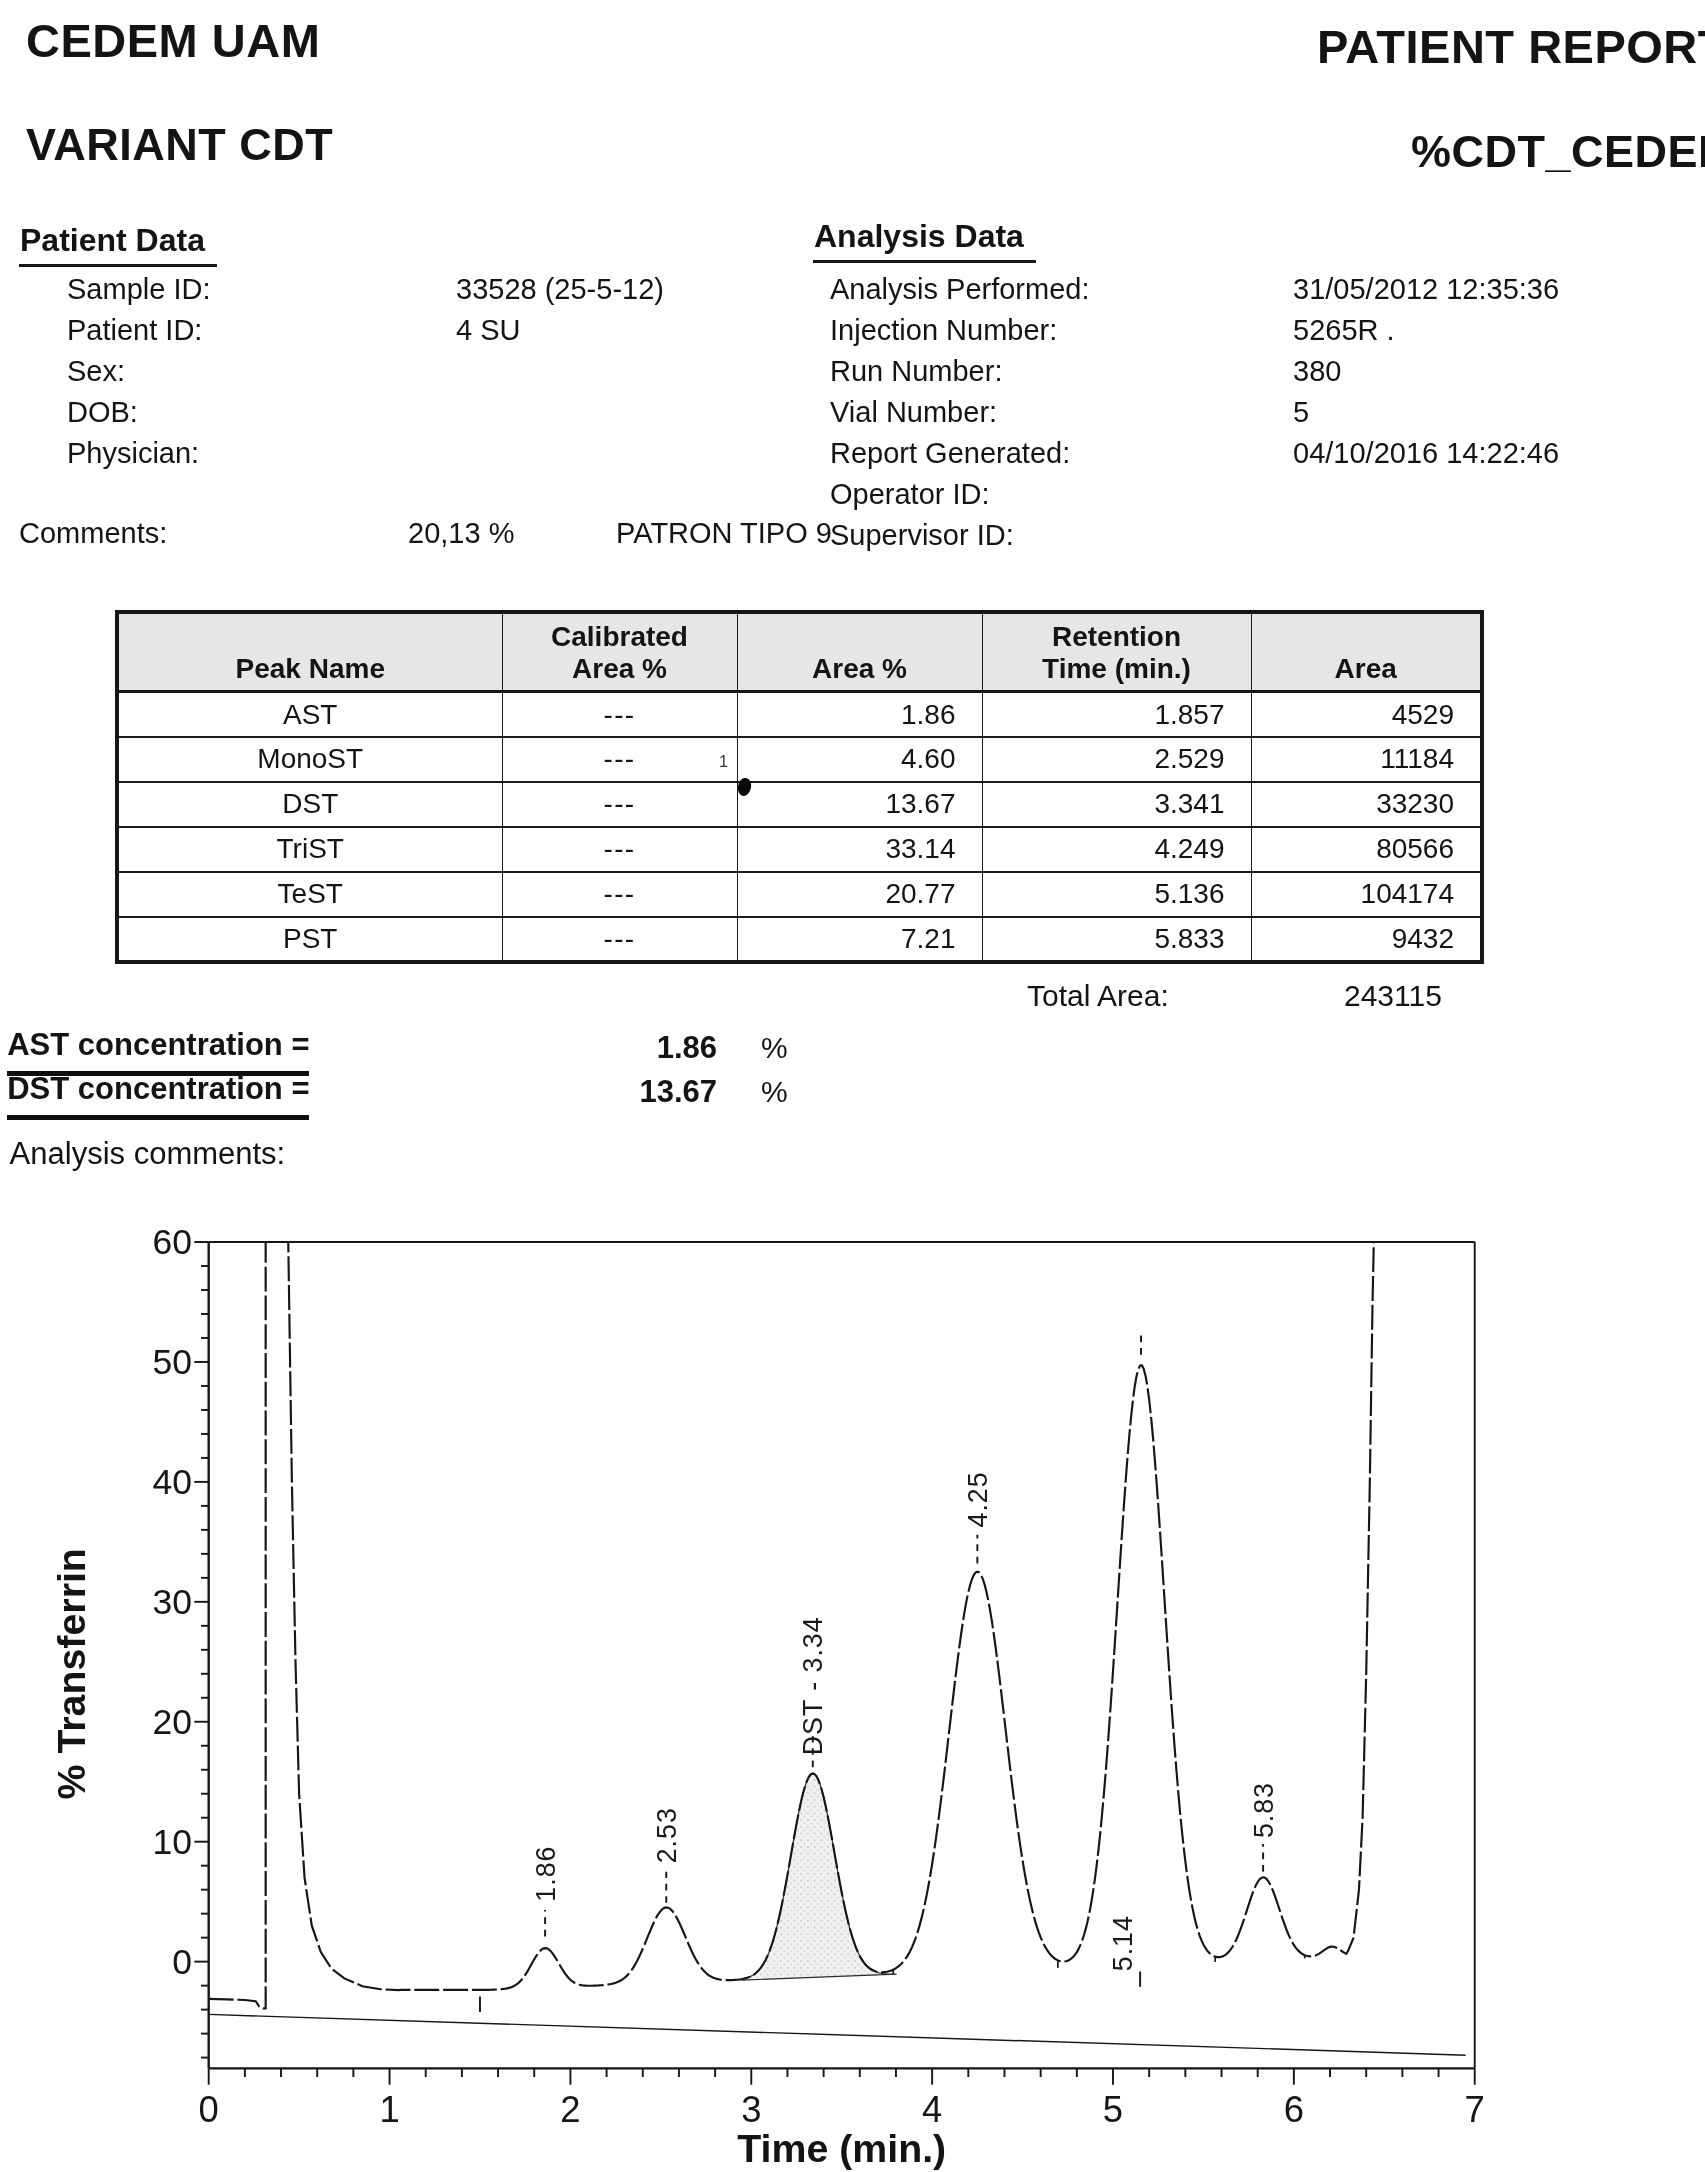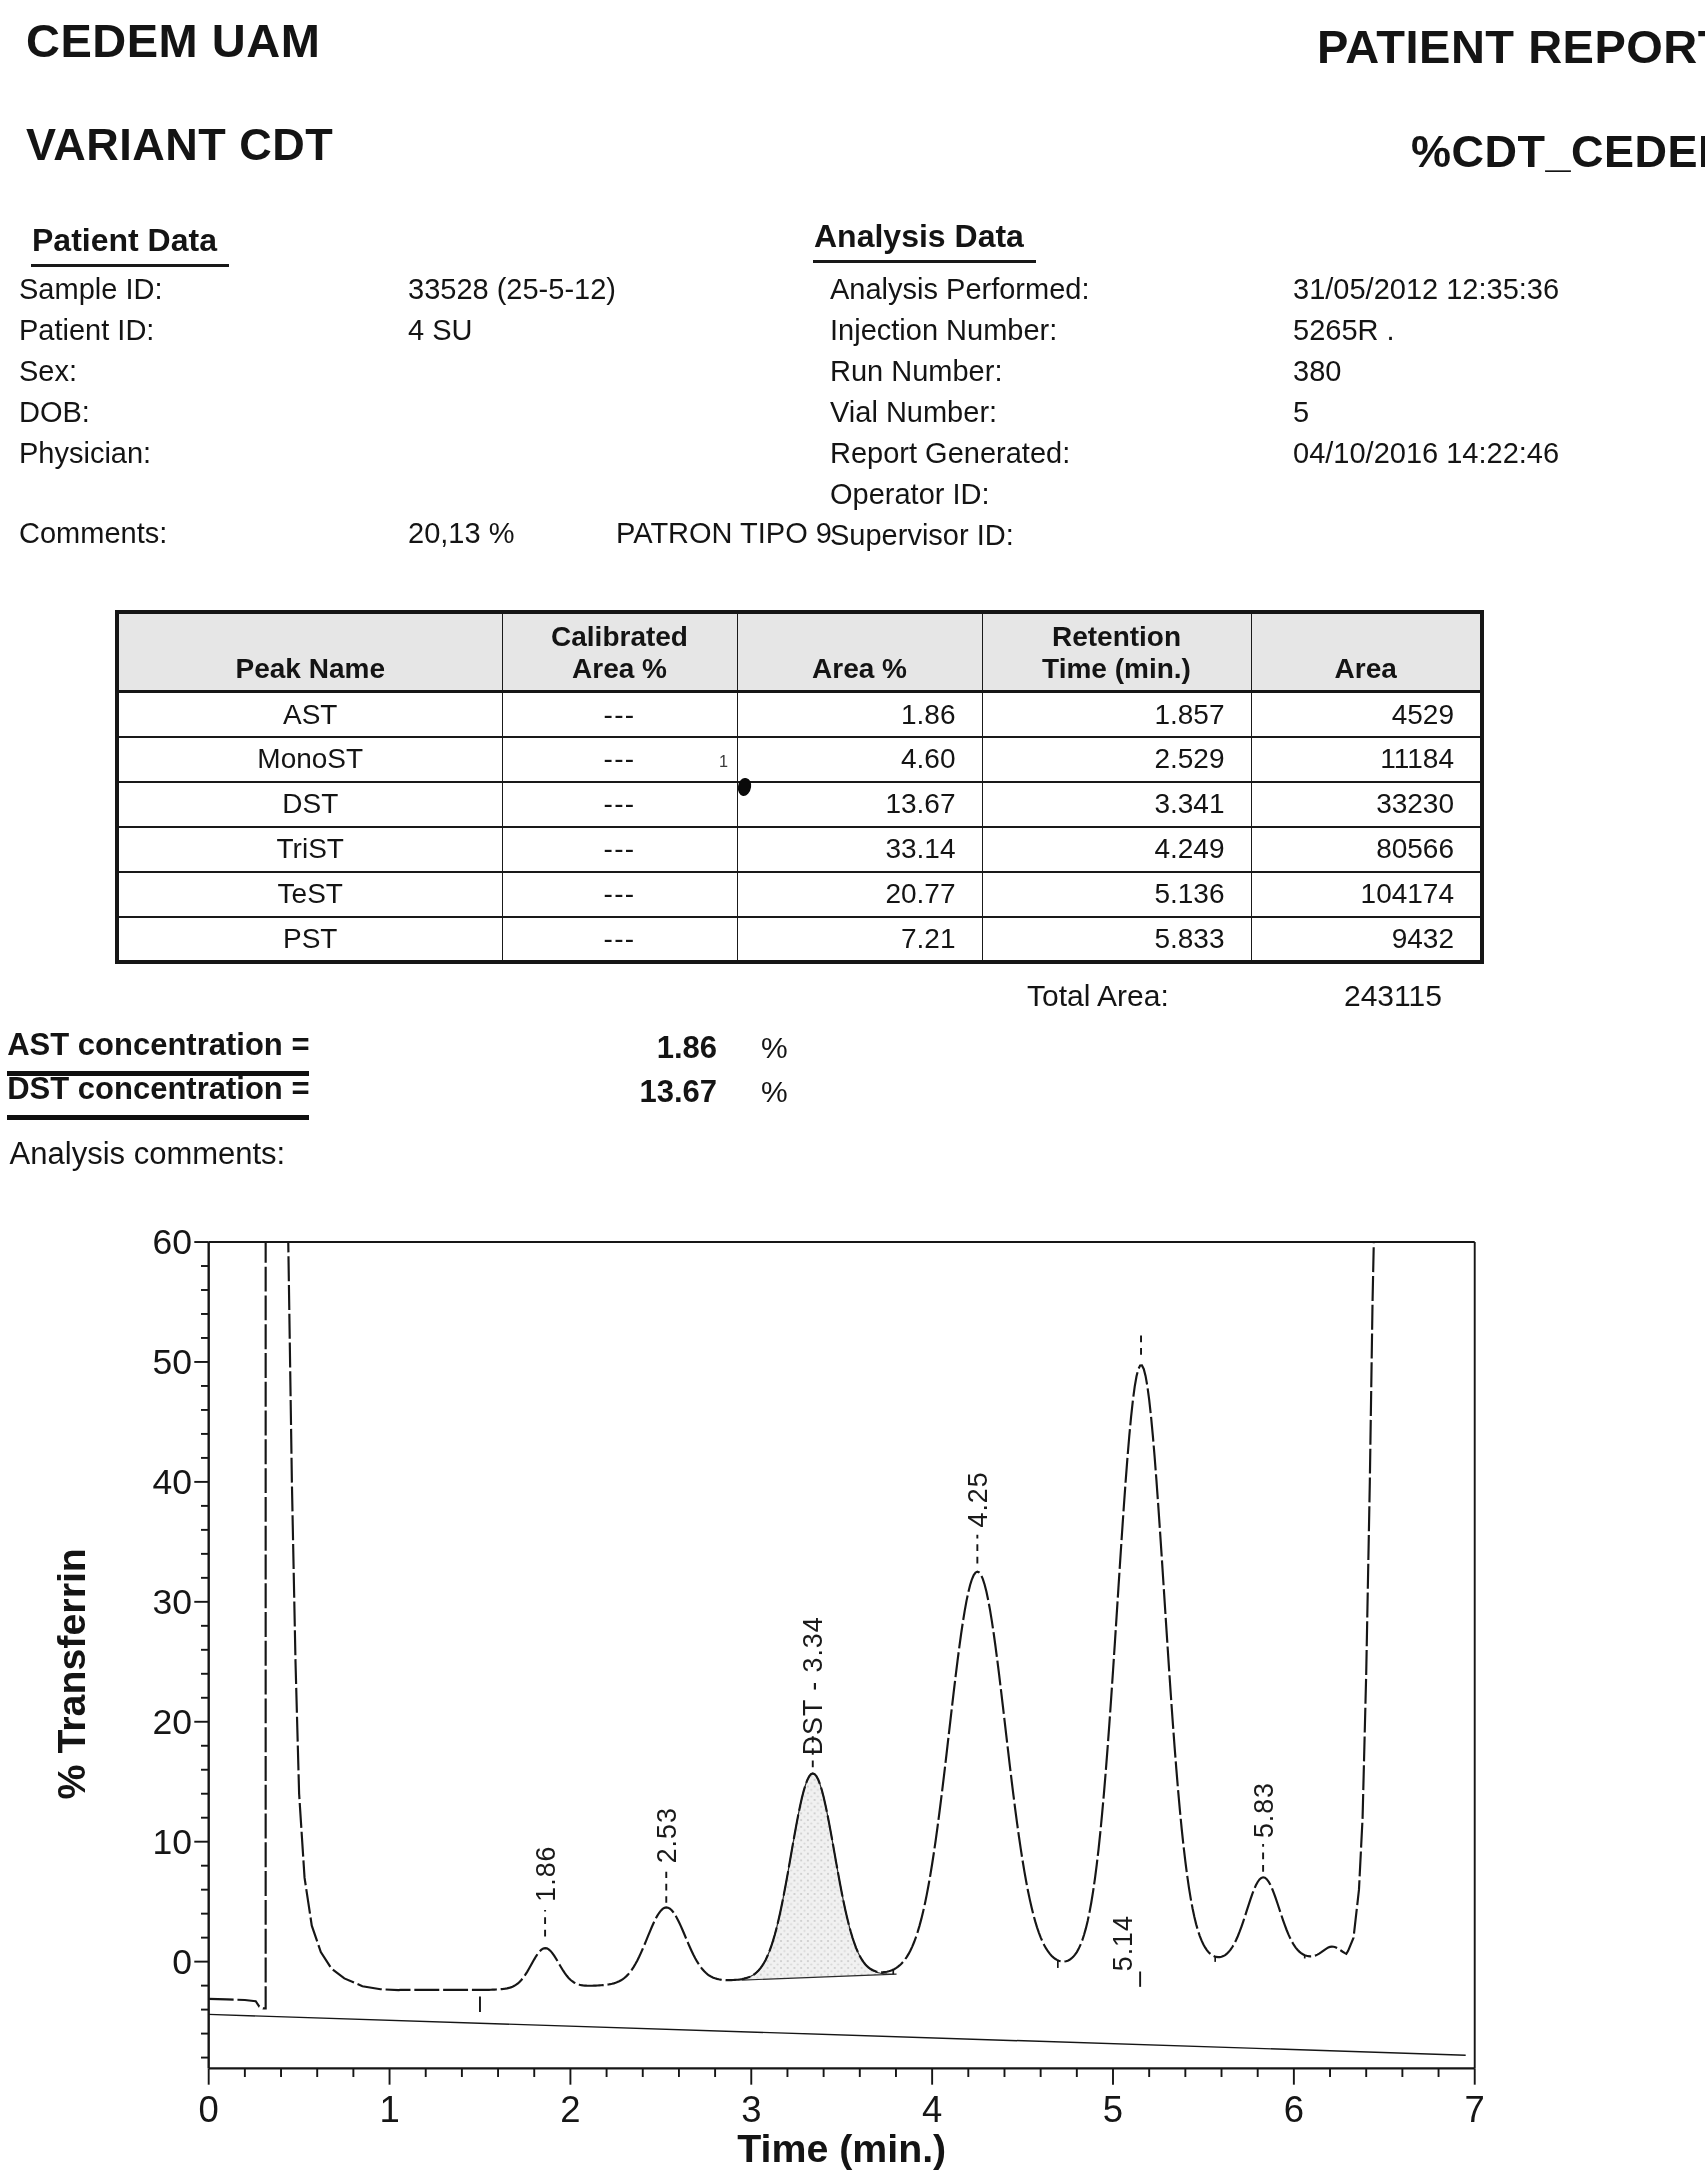--- a/index.html
+++ b/index.html
@@ -5,21 +5,21 @@
   html,body{margin:0;padding:0;background:#ffffff;}
   body{width:1705px;height:2172px;overflow:hidden;}
   .page{position:relative;width:1396px;height:2172px;background:#fff;
         font-family:"Liberation Sans",sans-serif;color:#141414;filter:blur(0.3px);}
   .abs{position:absolute;white-space:nowrap;}
   .h1{font-size:47px;font-weight:bold;letter-spacing:0.5px;}
   .sechead{font-size:32px;font-weight:bold;border-bottom:3.4px solid #181818;padding:0 12.5px 4.8px 1px;}
   .fields{position:absolute;font-size:29px;}
   .frow{height:41px;line-height:41px;white-space:nowrap;}
   .flabel{display:inline-block;}
-  .patient .flabel{width:389px;}
+  .patient .flabel{width:389px;margin-left:48px;}
   .analysis .flabel{width:463px;}
   .commentsrow{position:absolute;left:19px;top:513px;height:41px;line-height:41px;font-size:29px;white-space:nowrap;}
   .commentsrow .flabel{width:389px;}
   .pattern-span{position:absolute;left:597px;top:0;}
   table.peaks{position:absolute;left:115px;top:610px;width:1365px;border-collapse:collapse;
               table-layout:fixed;border:4.3px solid #161616;font-size:28px;}
   table.peaks th{background:#e6e6e6;border:1.9px solid #1a1a1a;border-bottom:3.8px solid #161616;
                  font-weight:bold;vertical-align:bottom;padding:6.7px 0 5.8px 0;line-height:32px;height:76px;box-sizing:border-box;}
   table.peaks td{border:1.9px solid #1a1a1a;border-top:2.4px solid #191919;height:45px;box-sizing:border-box;}
   td.c-name{text-align:center;}
@@ -39,21 +39,21 @@
 </head>
 <body>
 
 <div class="page">
 
   <div class="abs h1" style="left:26px;top:13.4px;">CEDEM UAM</div>
   <div class="abs h1" style="left:1317px;top:19px;font-size:47px;">PATIENT REPORT</div>
   <div class="abs h1" style="left:26px;top:119px;font-size:45px;">VARIANT CDT</div>
   <div class="abs h1" style="left:1411px;top:126px;font-size:45px;">%CDT_CEDEM</div>
 
-  <div class="abs sechead" style="left:19px;top:222px;margin-left:12px;">Patient Data</div>
+  <div class="abs sechead" style="left:19px;top:222px;">Patient Data</div>
   <div class="abs sechead" style="left:813px;top:218px;">Analysis Data</div>
 
   <div class="fields patient" style="left:19px;top:269px;" id="patient-fields">
       <div class="frow"><span class="flabel">Sample ID:</span><span class="fvalue">33528 (25-5-12)</span></div>
       <div class="frow"><span class="flabel">Patient ID:</span><span class="fvalue">4 SU</span></div>
       <div class="frow"><span class="flabel">Sex:</span><span class="fvalue"></span></div>
       <div class="frow"><span class="flabel">DOB:</span><span class="fvalue"></span></div>
       <div class="frow"><span class="flabel">Physician:</span><span class="fvalue"></span></div>
     </div>
 

